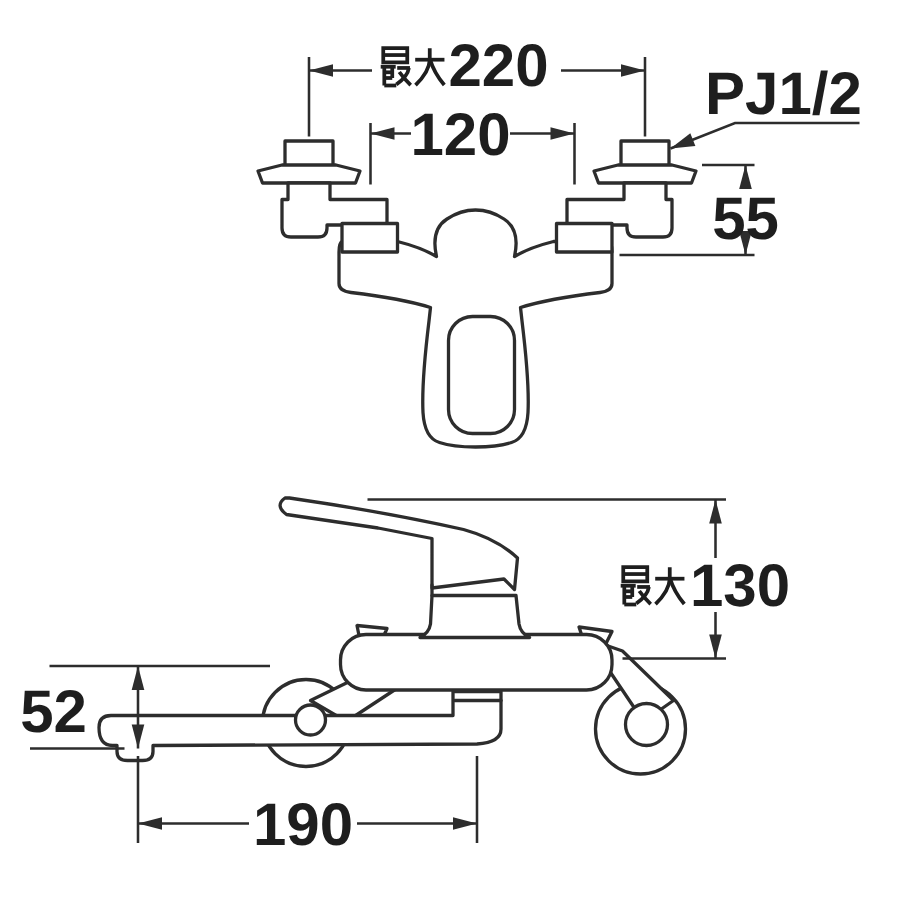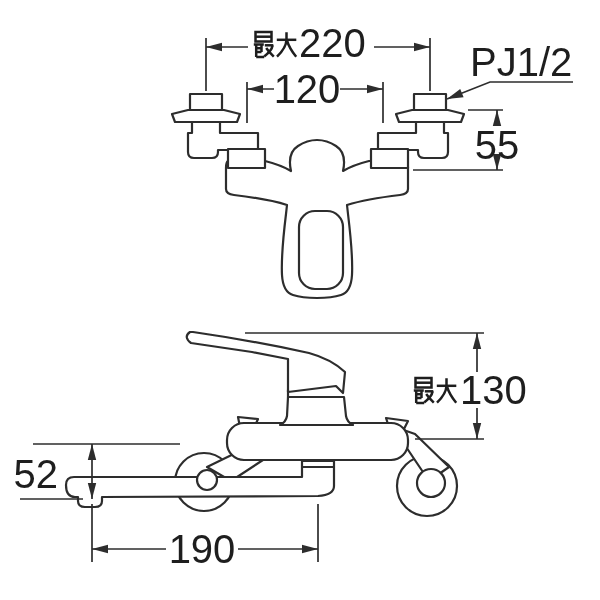--- a/index.html
+++ b/index.html
@@ -1,17 +1,17 @@
 <!DOCTYPE html>
 <html style="--line: #2d2d2d; --text: #1e1e1e; --bg: #ffffff;"><head>
 <meta charset="utf-8">
 <style>
   :root { --line:#2d2d2d; --text:#1e1e1e; --bg:#ffffff; }
   html,body { margin:0; padding:0; background:var(--bg); }
-  .stage { width:600px; height:600px; background:var(--bg); }
+  .stage { width:600px; height:600px; background:var(--bg);font-weight:bold; }
   svg { display:block; }
   .part   { fill:#fff; stroke:var(--line); stroke-width:2.2; stroke-linejoin:round; stroke-linecap:round; }
   .edge   { fill:none; stroke:var(--line); stroke-width:2.2; stroke-linejoin:round; stroke-linecap:round; }
   .thin   { fill:none; stroke:var(--line); stroke-width:1.7; }
   .arrow  { fill:var(--line); stroke:none; }
   .bg     { fill:#fff; stroke:none; }
   .lbl    { font-family:"Liberation Sans","DejaVu Sans",sans-serif; font-size:40px; fill:var(--text); }
   .kanji  { fill:none; stroke:var(--text); stroke-width:2.5; stroke-linecap:butt; stroke-linejoin:miter; }
 </style>
 </head>

